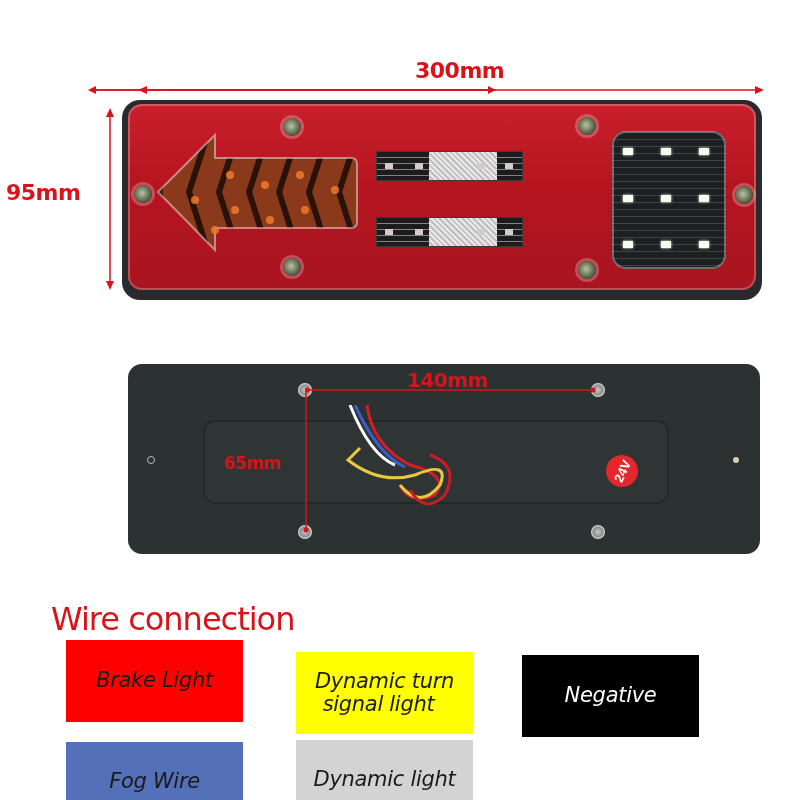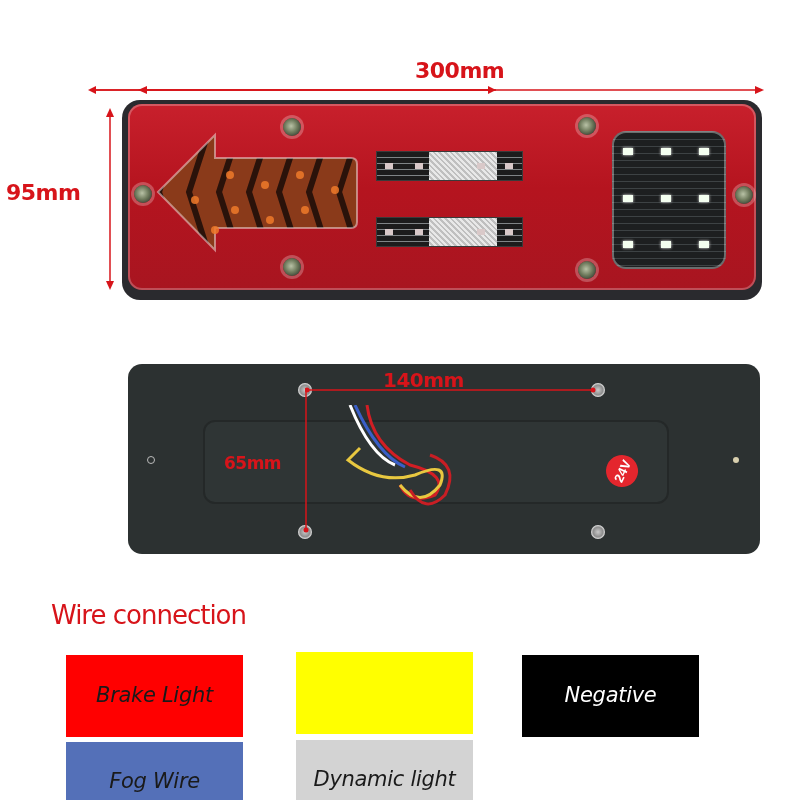--- a/index.html
+++ b/index.html
@@ -141,33 +141,35 @@
 
 <div class="abs badge-24v">
     <span>24V</span>
   </div>
 
 <svg class="abs" style="left:305px;top:386px;" width="292" height="8">
   <line x1="0" y1="4" x2="288" y2="4" stroke="#d7141a" stroke-width="1.5"></line>
   <circle cx="288" cy="4" r="2.5" fill="#d7141a"></circle>
   <circle cx="2" cy="4" r="2.5" fill="#d7141a"></circle>
 </svg>
-<div class="abs dim-label" style="left:383px;top:368px;font-size:20px;">140mm</div>
+<div class="abs dim-label" style="left:407px;top:368px;font-size:20px;">140mm</div>
 <svg class="abs" style="left:302px;top:390px;" width="8" height="144">
   <line x1="4" y1="0" x2="4" y2="140" stroke="#d7141a" stroke-width="1.5"></line>
   <circle cx="4" cy="140" r="2.5" fill="#d7141a"></circle>
 </svg>
 <div class="abs dim-label" style="left:224px;top:453px;font-size:17px;">65mm</div>
 
-<div class="abs" style="left:51px;top:600px;font-size:26px;color:#d7141a;font-family:'DejaVu Sans',sans-serif;letter-spacing:-1px;">Wire connection</div>
+<div class="abs" style="left:51px;top:600px;font-size:32px;color:#d7141a;font-family:'DejaVu Sans',sans-serif;letter-spacing:-1px;">Wire connection</div>
 
-<div class="legend-box" style="left:66px;top:655px;background:#ff0000;color:#1a1a1a;">
+<div class="legend-box" style="left:66px;top:640px;background:#ff0000;color:#1a1a1a;">
   <span>Brake Light</span>
 </div>
 <div class="legend-box" style="left:296px;top:652px;background:#ffff00;color:#1a1a1a;flex-direction:column;">
+  <span>Dynamic turn</span>
+  <span style="margin-left:-12px;">signal light</span>
 </div>
 <div class="legend-box" style="left:522px;top:655px;background:#000000;color:#ffffff;justify-content:center;">
   <span>Negative</span>
 </div>
 <div class="legend-box" style="left:66px;top:742px;height:80px;background:#5470b8;color:#1a1a1a;">
   <span>Fog Wire</span>
 </div>
 <div class="legend-box" style="left:296px;top:740px;height:80px;background:#d3d3d3;color:#1a1a1a;">
   <span>Dynamic light</span>
 </div>

